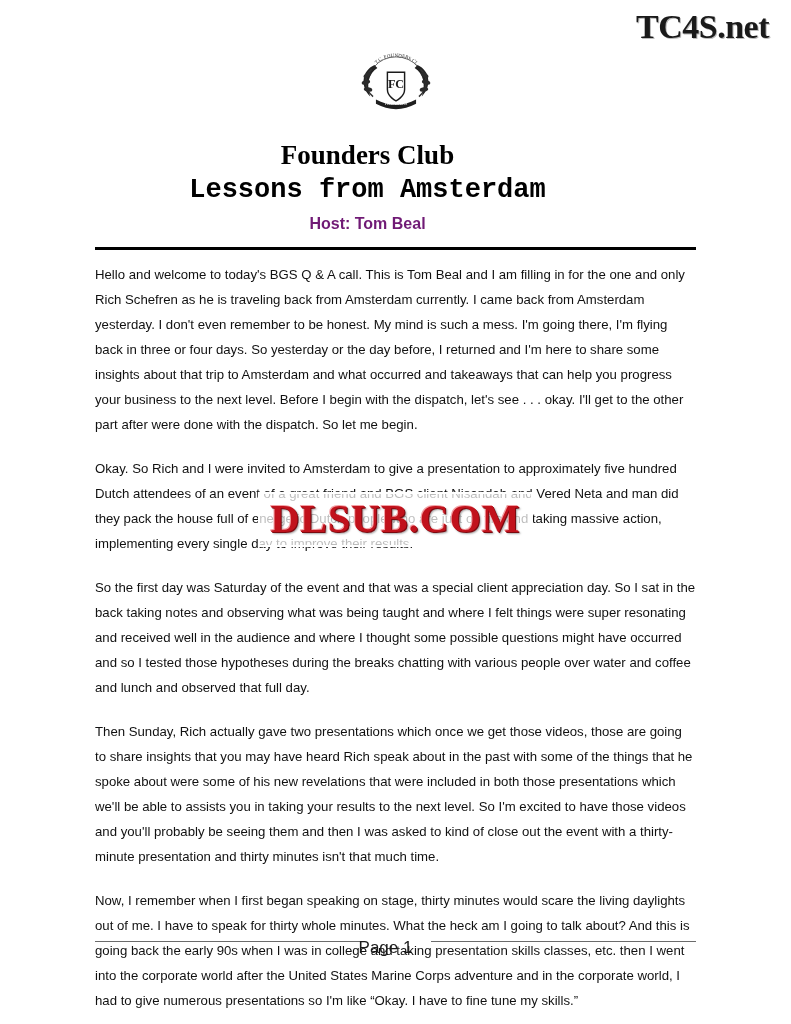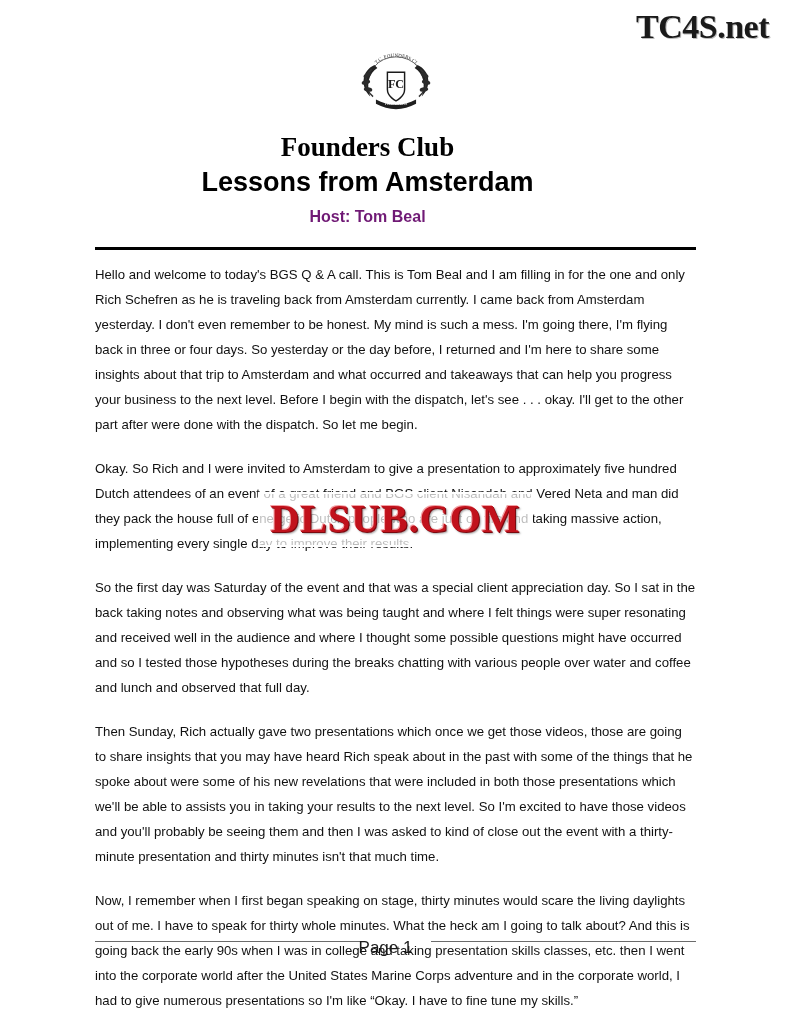--- a/index.html
+++ b/index.html
@@ -47,35 +47,35 @@
   }
   .crest {
     display: inline-block;
     width: 86px;
     height: 62px;
   }
 
   
   .title-block {
     position: absolute;
-    top: 132px;
+    top: 140px;
     left: 0;
     width: 735px;
     text-align: center;
   }
   .doc-title {
     font-family: "Liberation Serif", serif;
     font-size: 27px;
     font-weight: bold;
     letter-spacing: 0px;
     margin: 0 0 4px 0;
     color: #000;
   }
   .doc-subtitle {
-    font-family: Liberation Sans, sans-serif;
+    font-family: Liberation Mono, monospace;
     font-size: 27px;
     font-weight: bold;
     margin: 0 0 8px 0;
     color: #000;
   }
   .doc-host {
     font-family: "Liberation Sans", sans-serif;
     font-size: 16px;
     font-weight: bold;
     margin: 10px;

